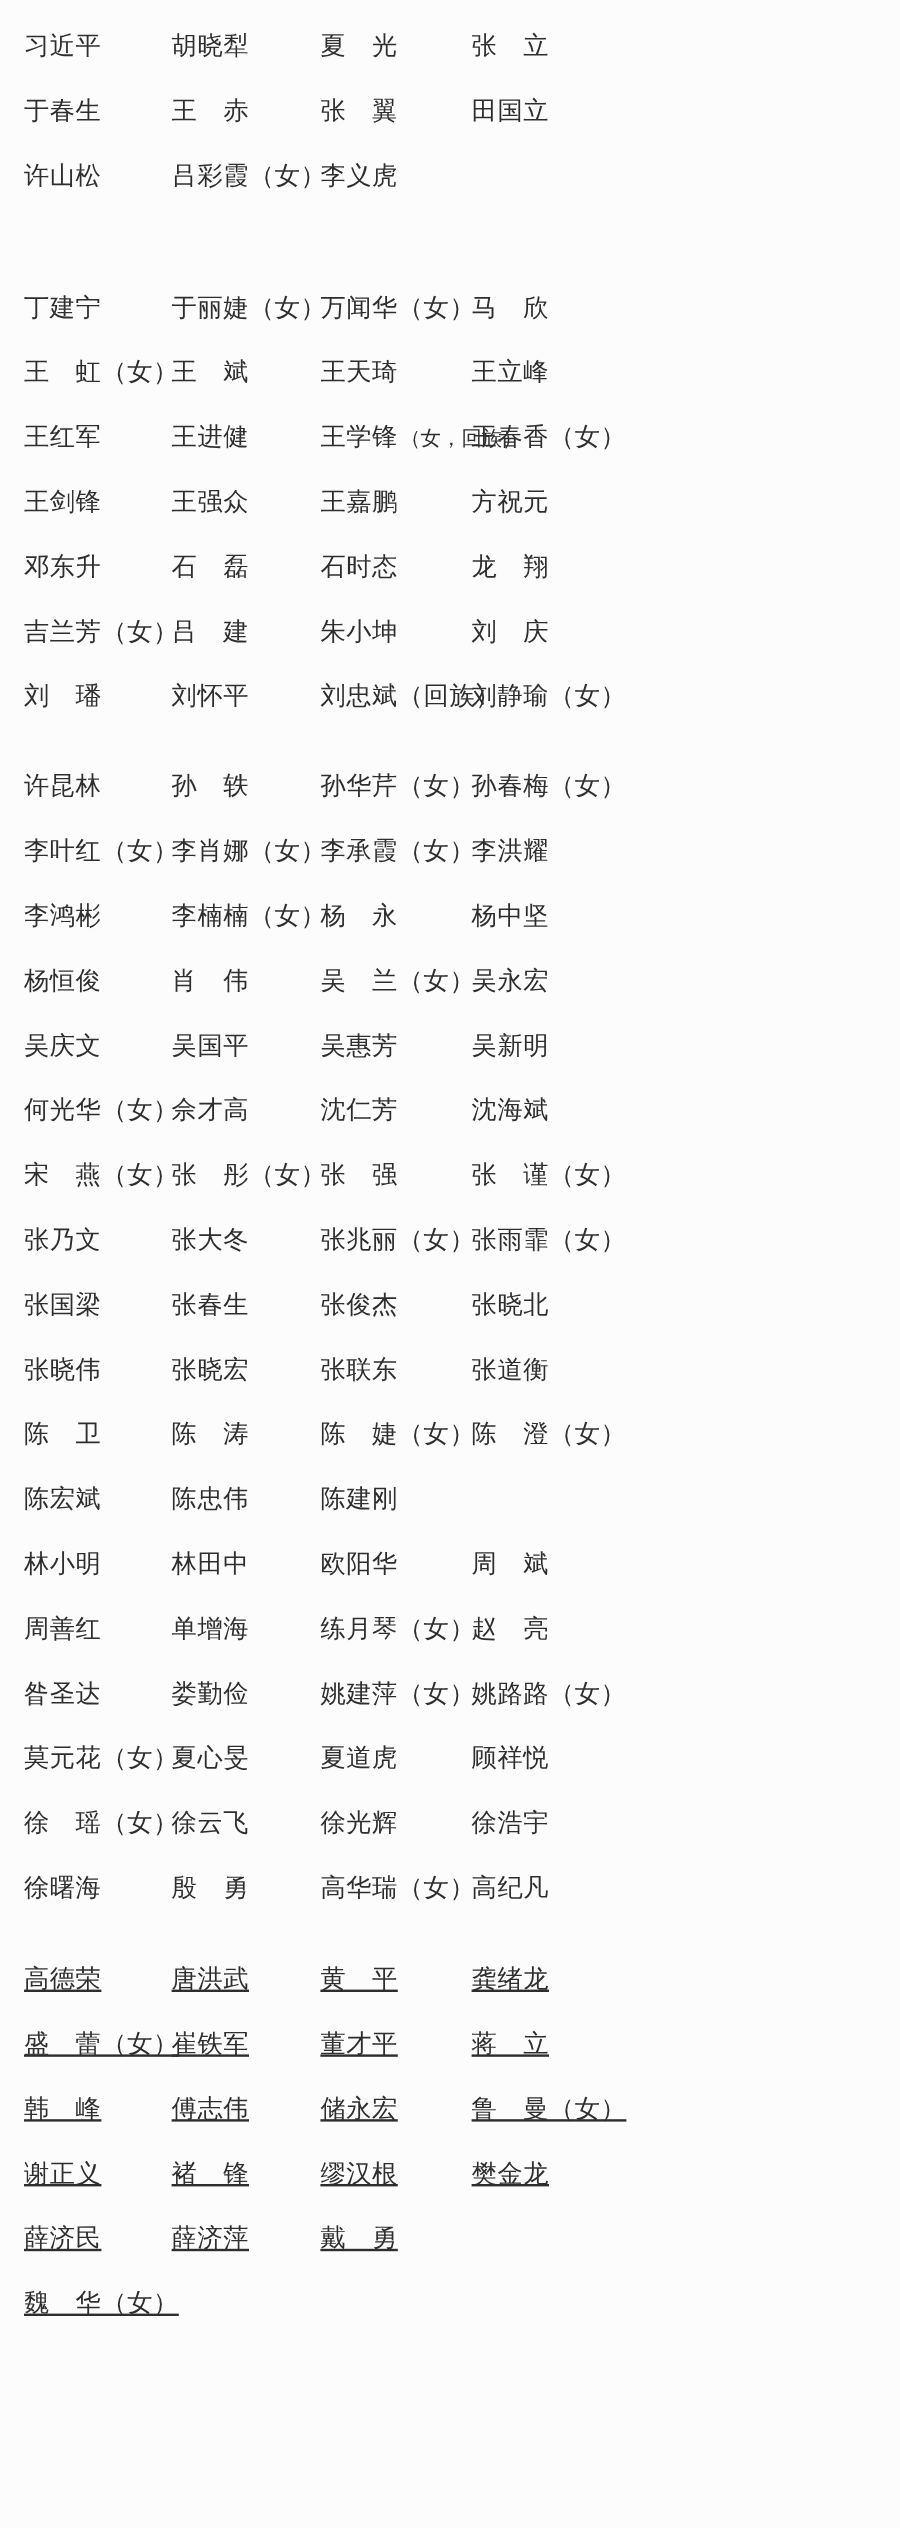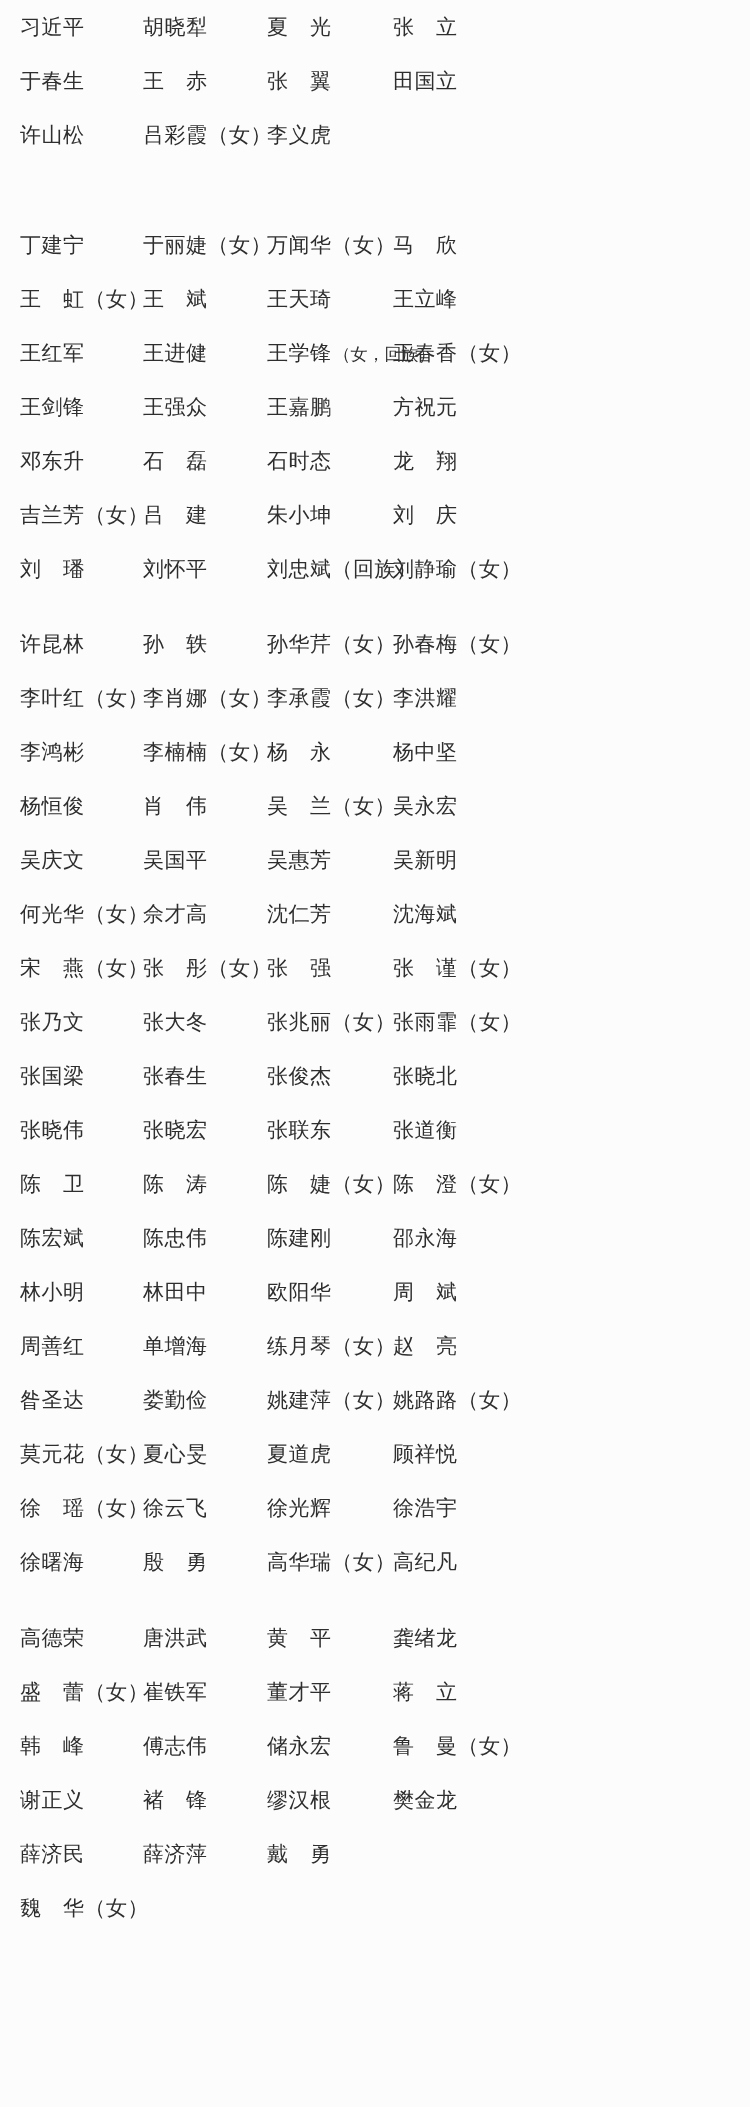--- a/index.html
+++ b/index.html
@@ -8,21 +8,21 @@
   }
   body {
     width: 750px;
     height: 2107px;
     background: #fcfcfc;
     font-family: "DejaVu Serif", "Liberation Serif", serif;
     color: #2e2e2e;
     overflow: hidden;
   }
   .doc {
-    padding: 0 0 0 20px;
+    padding: 11px 0 0 20px;
   }
   .row {
     display: grid;
     grid-template-columns: 123px 124px 126px 1fr;
     height: 54px;
     align-items: center;
   }
   .cell {
     font-size: 21px;
     line-height: 1;
@@ -30,21 +30,21 @@
     letter-spacing: 0.5px;
   }
   .cell .note {
     font-size: 17px;
     letter-spacing: 0;
     margin-left: 2px;
   }
   
   .section-2 { margin-top: 56px; }
   .section-3 { margin-top: 21px; }
-  .section-4 { margin-top: 22px; }
+  .section-4 { margin-top: 22px; text-decoration: underline; }
 </style>
 </head>
 <body>
 
 <div class="doc">
     <div class="section section-1">
       <div class="row">
         <span class="cell">习近平</span>
         <span class="cell">胡晓犁</span>
         <span class="cell">夏　光</span>
@@ -171,21 +171,20 @@
       <div class="row">
         <span class="cell">陈　卫</span>
         <span class="cell">陈　涛</span>
         <span class="cell">陈　婕（女）</span>
         <span class="cell">陈　澄（女）</span>
       </div>
       <div class="row">
         <span class="cell">陈宏斌</span>
         <span class="cell">陈忠伟</span>
         <span class="cell">陈建刚</span>
-        <span class="cell">邵永海</span>
       </div>
       <div class="row">
         <span class="cell">林小明</span>
         <span class="cell">林田中</span>
         <span class="cell">欧阳华</span>
         <span class="cell">周　斌</span>
       </div>
       <div class="row">
         <span class="cell">周善红</span>
         <span class="cell">单增海</span>

